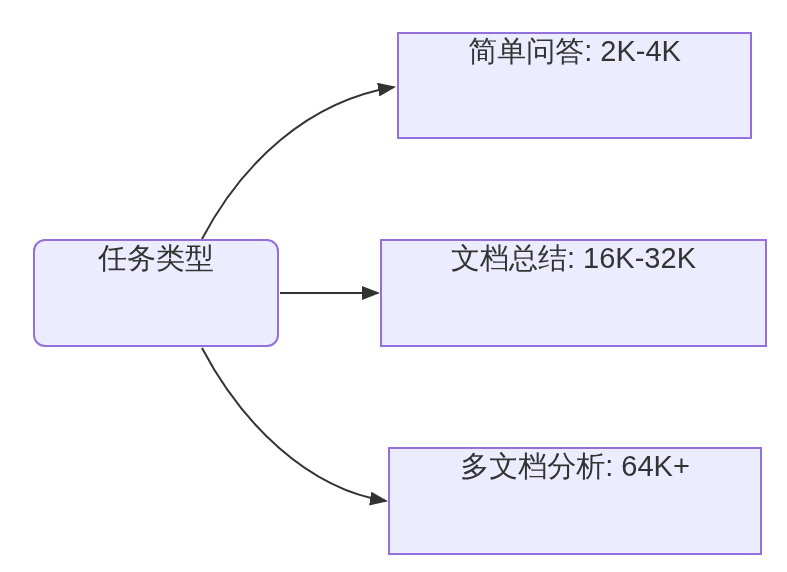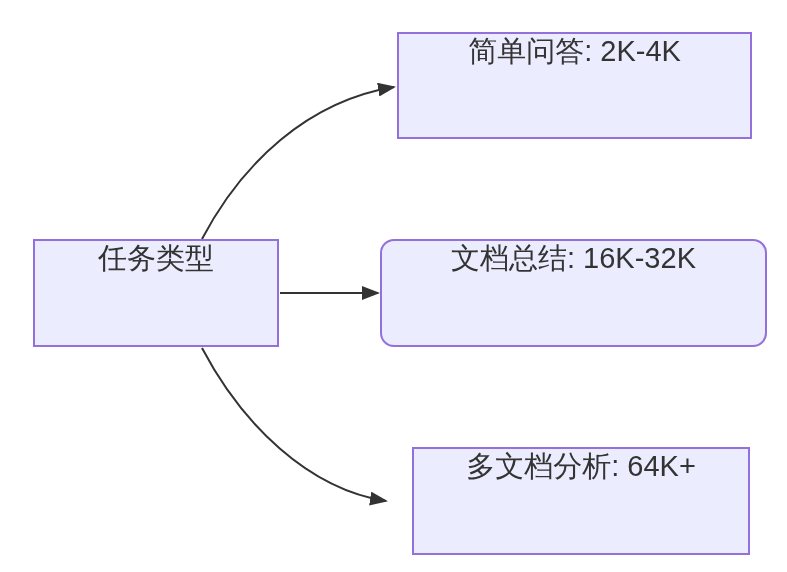--- a/index.html
+++ b/index.html
@@ -35,24 +35,24 @@
     border: 2px solid #9370DB;
     display: flex;
     align-items: flex-start;
     justify-content: center;
     text-align: center;
     color: #333333;
     font-size: 29px;
     line-height: 1.2;
     white-space: nowrap;
   }
-  .node-root    { left: 33px;  top: 239px; width: 246px; height: 108px; }
+  .node-root    { left: 33px;  top: 239px; width: 246px; height: 108px; border-radius: 12px; }
   .node-child-0 { left: 397px; top: 32px;  width: 355px; height: 107px; }
-  .node-child-1 { left: 380px; top: 239px; width: 387px; height: 108px; border-radius: 14px; }
-  .node-child-2 { left: 412px; top: 447px; width: 338px; height: 108px; }
+  .node-child-1 { left: 380px; top: 239px; width: 387px; height: 108px; }
+  .node-child-2 { left: 388px; top: 447px; width: 374px; height: 108px; }
 </style>
 </head>
 <body>
 
 <div class="canvas">
 
   <svg class="edges" viewBox="0 0 787 572" xmlns="http://www.w3.org/2000/svg">
     <defs>
       <marker id="arrowhead" viewBox="0 0 18 14" refX="16" refY="7" markerUnits="userSpaceOnUse" markerWidth="18" markerHeight="14" orient="auto">
         <path d="M0,0 L18,7 L0,14 Z" fill="#333333"></path>

